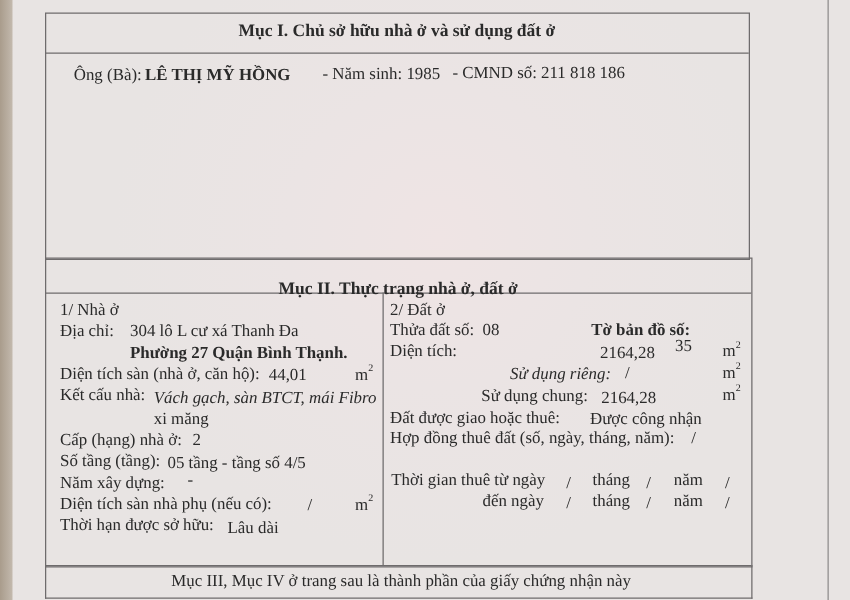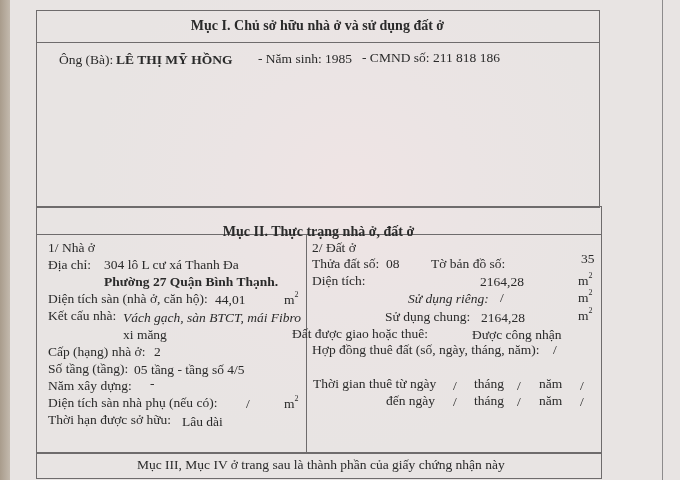--- a/index.html
+++ b/index.html
@@ -55,32 +55,32 @@
 <div class="t" style="left:150px;top:376px;">-</div>
 <div class="t" style="left:48px;top:395px;">Diện tích sàn nhà phụ (nếu có):</div>
 <div class="t" style="left:246px;top:396px;">/</div>
 <div class="t" style="left:284px;top:394px;"><span>m</span><span class="sup">2</span></div>
 <div class="t" style="left:48px;top:412px;">Thời hạn được sở hữu:</div>
 <div class="t" style="left:182px;top:414px;">Lâu dài</div>
 
 <div class="t" style="left:312px;top:240px;">2/ Đất ở</div>
 <div class="t" style="left:312px;top:256px;">Thửa đất số:</div>
 <div class="t" style="left:386px;top:256px;">08</div>
-<div class="t" style="left:431px;top:256px;">Tờ bản đồ số:</div>
-<div class="t" style="left:540px;top:251px;margin-left:41px;">35</div>
+<div class="t" style="left:473px;top:256px;font-weight:bold;">Tờ bản đồ số:</div>
+<div class="t" style="left:540px;top:269px;">35</div>
 <div class="t" style="left:312px;top:273px;">Diện tích:</div>
 <div class="t" style="left:480px;top:274px;">2164,28</div>
 <div class="t" style="left:578px;top:271px;"><span>m</span><span class="sup">2</span></div>
 <div class="t" style="left:408px;top:291px;font-style:italic;">Sử dụng riêng:</div>
 <div class="t" style="left:500px;top:290px;">/</div>
 <div class="t" style="left:578px;top:288px;"><span>m</span><span class="sup">2</span></div>
 <div class="t" style="left:385px;top:309px;">Sử dụng chung:</div>
 <div class="t" style="left:481px;top:310px;">2164,28</div>
 <div class="t" style="left:578px;top:306px;"><span>m</span><span class="sup">2</span></div>
-<div class="t" style="left:292px;top:326px;">Đất được giao hoặc thuê:</div>
+<div class="t" style="left:312px;top:326px;">Đất được giao hoặc thuê:</div>
 <div class="t" style="left:472px;top:327px;">Được công nhận</div>
 <div class="t" style="left:312px;top:342px;">Hợp đồng thuê đất (số, ngày, tháng, năm):</div>
 <div class="t" style="left:553px;top:342px;">/</div>
 <div class="t" style="left:313px;top:376px;">Thời gian thuê từ ngày</div>
 <div class="t" style="left:453px;top:378px;">/</div>
 <div class="t" style="left:474px;top:376px;">tháng</div>
 <div class="t" style="left:517px;top:378px;">/</div>
 <div class="t" style="left:539px;top:376px;">năm</div>
 <div class="t" style="left:580px;top:378px;">/</div>
 <div class="t" style="left:386px;top:393px;">đến ngày</div>

